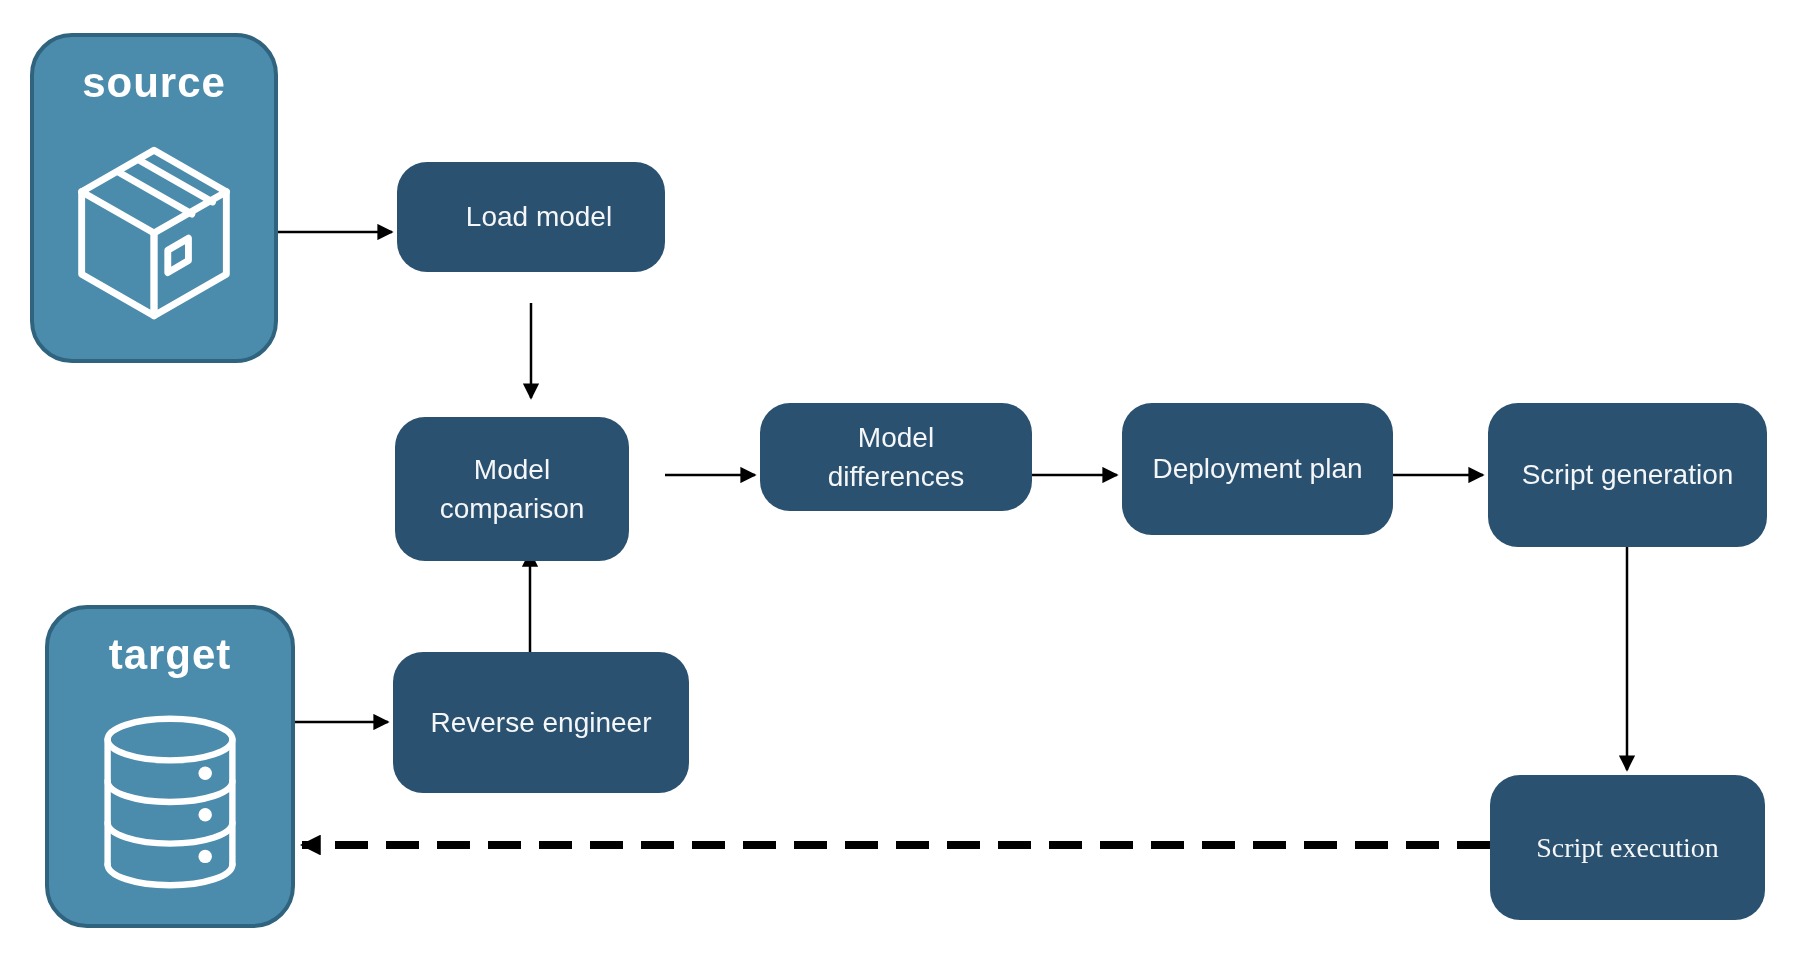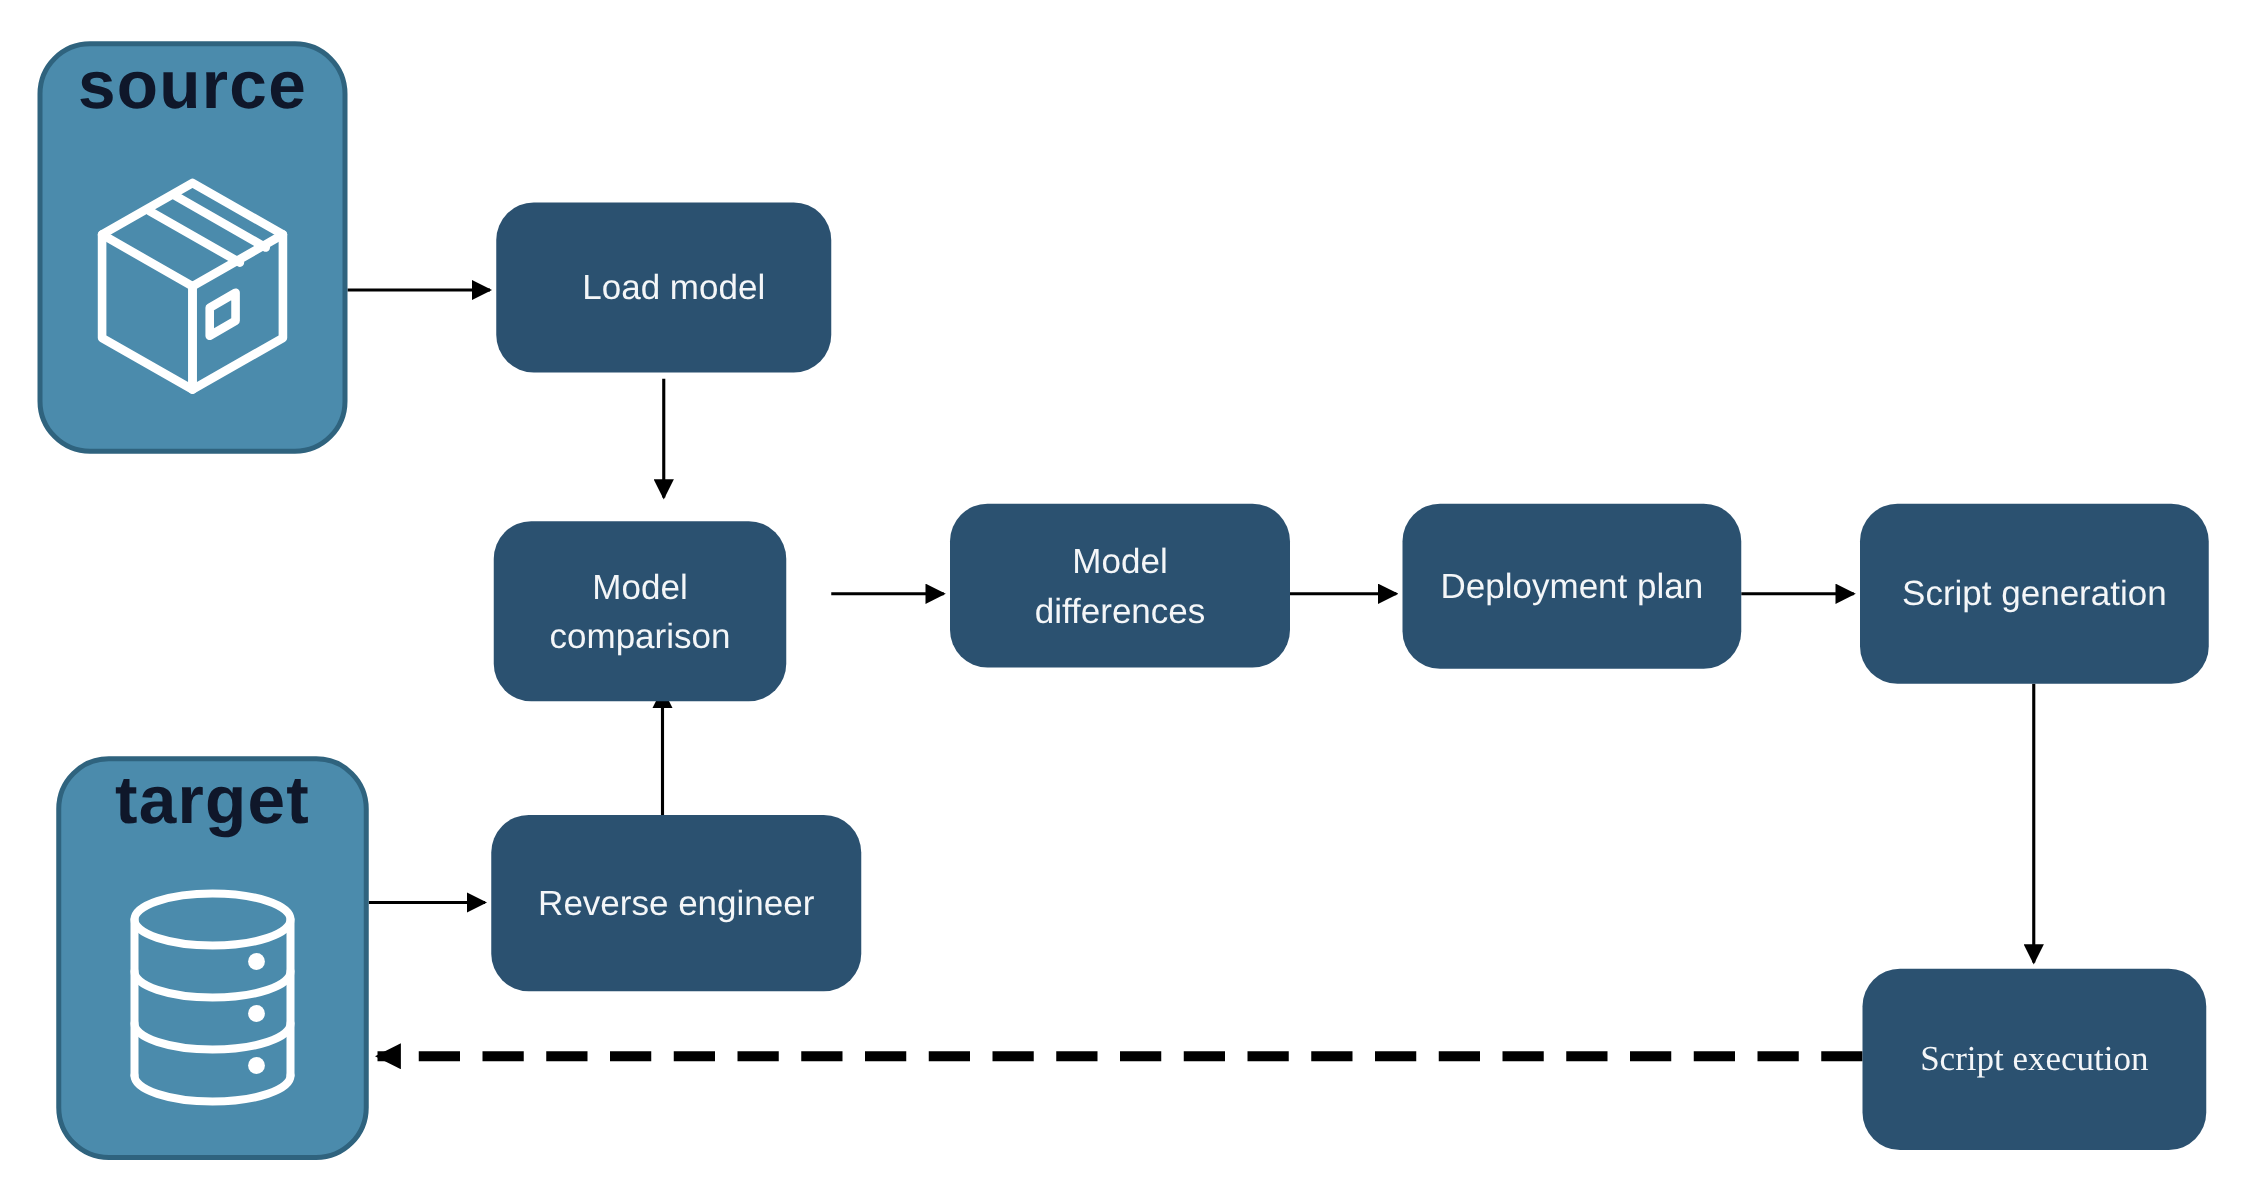--- a/index.html
+++ b/index.html
@@ -27,24 +27,25 @@
     position: absolute;
     background: #4B8BAC;
     border: 4px solid #2F637E;
     border-radius: 42px;
     box-sizing: border-box;
     display: flex;
     flex-direction: column;
     align-items: center;
   }
   .entity-label {
-    color: #0f172a;
+    color: #ffffff;
     font-weight: bold;
-    font-size: 54px;
+    font-size: 42px;
     letter-spacing: 1px;
+    margin-top: 22px;
   }
   .entity-icon {
     flex: 1;
     display: flex;
     align-items: center;
     justify-content: center;
     width: 100%;
   }
   
   .process {
@@ -59,23 +60,23 @@
   }
   .process-label {
     color: #F4F6F8;
     font-size: 28px;
     line-height: 1.4;
     padding: 0 28px;
   }
   
   #node-source        { left: 30px;   top: 33px;  width: 248px; height: 330px; }
   #node-target        { left: 45px;   top: 605px; width: 250px; height: 323px; text-align: right; }
-  #node-load-model        { left: 397px;  top: 162px; width: 268px; height: 136px; padding-left: 16px; }
+  #node-load-model        { left: 397px;  top: 162px; width: 268px; height: 110px; padding-left: 16px; }
   #node-model-comparison  { left: 395px;  top: 403px; width: 234px; height: 144px; margin-top: 14px; }
-  #node-model-differences { left: 760px;  top: 403px; width: 272px; height: 131px; }
+  #node-model-differences { left: 760px;  top: 403px; width: 272px; height: 108px; }
   #node-deployment-plan   { left: 1122px; top: 403px; width: 271px; height: 132px; }
   #node-script-generation { left: 1488px; top: 403px; width: 279px; height: 144px; align-items: center; }
   #node-reverse-engineer  { left: 393px;  top: 652px; width: 296px; height: 141px; }
   #node-script-execution  { left: 1490px; top: 775px; width: 275px; height: 145px; font-family: Liberation Serif, serif; }
 
   .edge { stroke: #000000; stroke-width: 2.5; fill: none; }
   .edge-dashed { stroke: #000000; stroke-width: 8; fill: none; stroke-dasharray: 33 18; }
   .icon-stroke { stroke: #ffffff; fill: none; stroke-width: 4; stroke-linejoin: round; stroke-linecap: round; }
 </style>
 </head>

